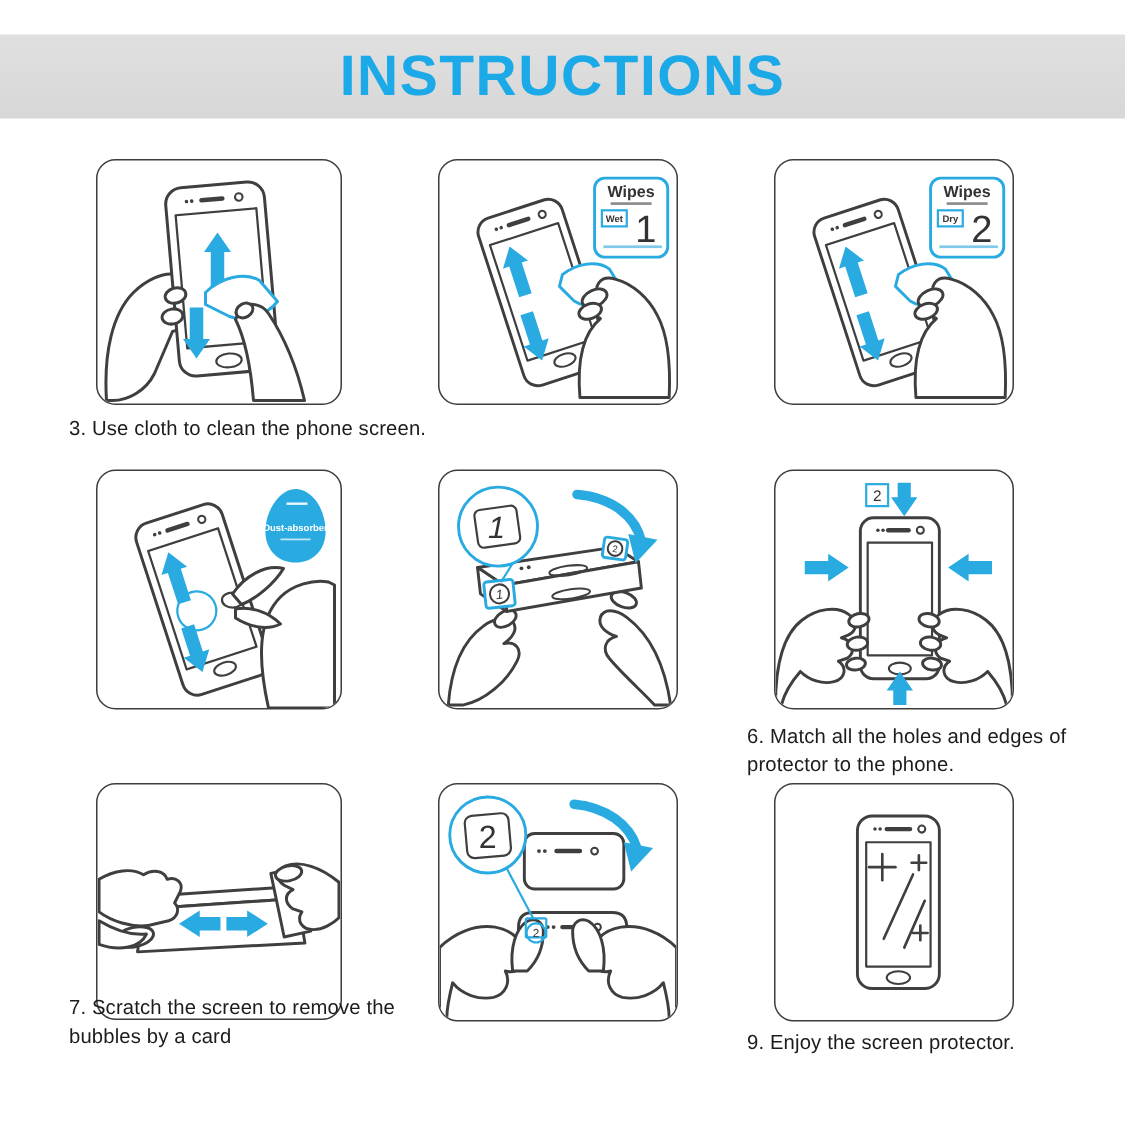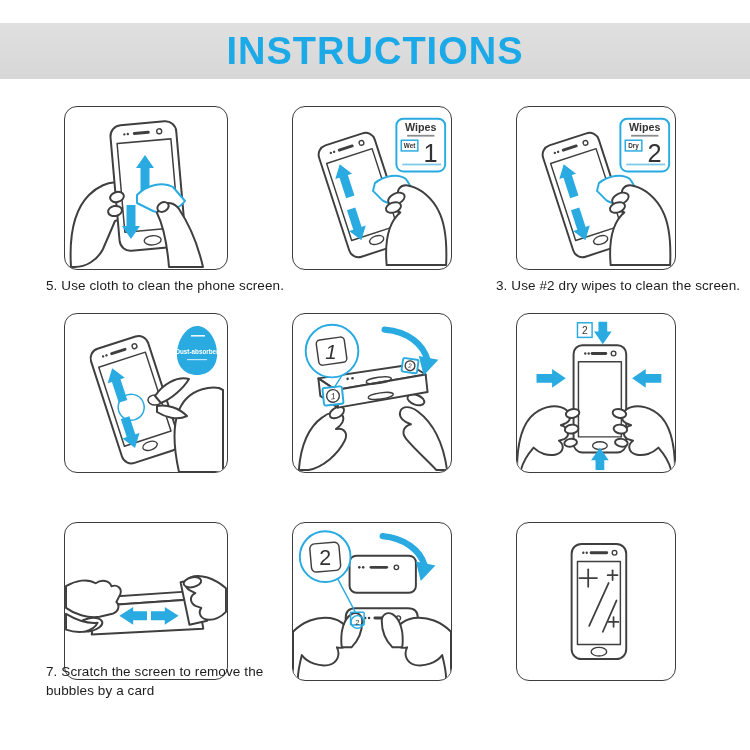--- a/index.html
+++ b/index.html
@@ -56,21 +56,21 @@
         <ellipse class="sf" cx="52" cy="88" rx="7" ry="5" transform="rotate(-15 52 88)"></ellipse>
         <ellipse class="sf" cx="50" cy="102" rx="7" ry="5" transform="rotate(-10 50 102)"></ellipse>
       </g>
       <path class="cys" stroke-width="2.2" d="M72,86 C82,76 98,72 108,78 L120,92 C112,102 98,106 88,102 L72,94 Z"></path>
       <g>
         <path class="sf" d="M96,96 C102,92 110,94 114,100 C122,112 132,132 138,158 L104,158 C102,134 98,116 92,104 Z"></path>
         <ellipse class="sf" cx="98" cy="98" rx="6" ry="4.5" transform="rotate(-30 98 98)"></ellipse>
       </g>
     </svg>
   </div>
-  <div class="caption" style="left:46px;top:276px">5. Use cloth to clean the phone screen.</div>
+  <div class="caption" style="left:46px;top:276px">3. Use cloth to clean the phone screen.</div>
 
   <div class="panel" style="left:292px;top:106px;width:158px;height:162px">
     <svg viewBox="0 0 162 158">
       <g transform="rotate(-18 72 90)">
         <rect class="sf" x="42" y="26" width="60" height="120" rx="10"></rect>
         <rect class="sf1" x="47.5" y="44" width="49" height="83"></rect>
         <circle class="dot" cx="55" cy="35" r="1.2"></circle>
           <circle class="dot" cx="58.5" cy="35" r="1.2"></circle>
         <line class="spk" x1="64" y1="35" x2="78" y2="35"></line>
         <circle class="s14" cx="88" cy="35" r="2.4"></circle>
@@ -119,21 +119,20 @@
         <rect class="cys" x="106" y="8" width="50" height="54" rx="7"></rect>
         <text class="b" x="131" y="21" font-size="11" text-anchor="middle">Wipes</text>
         <rect x="117" y="24.5" width="28" height="1.8" fill="#8a8a8a"></rect>
         <rect class="cyl" stroke-width="1.3" x="111" y="30" width="17" height="11"></rect>
         <text class="b" x="119.5" y="38" font-size="6.5" text-anchor="middle">Dry</text>
         <text x="141" y="52" font-size="26" text-anchor="middle">2</text>
         <rect x="112" y="54" width="40" height="1.8" fill="#7fc9e8"></rect>
       </g>
     </svg>
   </div>
-  <div class="caption" style="left:496px;top:276px">3. Use #2 dry wipes to clean the screen.</div>
 
   <div class="panel" style="left:64px;top:313px;width:162px;height:158px">
     <svg viewBox="0 0 162 158">
       <g transform="rotate(-18 70 92)">
         <rect class="sf" x="42" y="26" width="60" height="120" rx="10"></rect>
         <rect class="sf1" x="47.5" y="44" width="49" height="83"></rect>
         <circle class="dot" cx="55" cy="35" r="1.2"></circle>
           <circle class="dot" cx="58.5" cy="35" r="1.2"></circle>
         <line class="spk" x1="64" y1="35" x2="78" y2="35"></line>
         <circle class="s14" cx="88" cy="35" r="2.4"></circle>
@@ -225,20 +224,22 @@
         <ellipse class="sf" cx="55" cy="130" rx="6.5" ry="4" transform="rotate(-8 55 130)"></ellipse>
       </g>
       <g>
         <path class="sf" d="M162,158 C162,130 157,110 144,100 C134,92 120,90 112,96 C106,100 106,107 112,110 L117,112 C109,114 107,122 113,126 L119,128 C113,132 114,140 122,142 C130,144 139,141 145,135 C152,143 156,150 158,158 Z"></path>
         <ellipse class="sf" cx="105" cy="100" rx="7" ry="4.5" transform="rotate(12 105 100)"></ellipse>
         <ellipse class="sf" cx="106" cy="116" rx="7" ry="4.5" transform="rotate(8 106 116)"></ellipse>
         <ellipse class="sf" cx="107" cy="130" rx="6.5" ry="4" transform="rotate(8 107 130)"></ellipse>
       </g>
     </svg>
   </div>
+  <div class="caption" style="left:498px;top:481px">6. Match all the holes and edges of
+protector to the phone.</div>
 
   <div class="panel" style="left:64px;top:522px;width:162px;height:156px">
     <svg viewBox="0 0 162 158">
       <g>
         <polygon class="sf" points="26,76 129,69 134,77 30,84"></polygon>
         <polygon class="sf" points="30,84 134,77 139,107 26,113"></polygon>
       </g>
       <polygon class="sf" points="116,60 134,56 143,99 125,103"></polygon>
       <polygon class="cyf" points="82,89.5 68,89.5 68,85 54,94 68,103 68,98.5 82,98.5"></polygon>
       <polygon class="cyf" points="86,89.5 100,89.5 100,85 114,94 100,103 100,98.5 86,98.5"></polygon>
@@ -316,14 +317,15 @@
       <g>
         <line class="s16" x1="73" y1="46" x2="73" y2="64"></line>
           <line class="s16" x1="64" y1="55" x2="82" y2="55"></line>
         <line class="s16" x1="98" y1="47" x2="98" y2="57"></line>
           <line class="s16" x1="93" y1="52" x2="103" y2="52"></line>
         <line class="s16" x1="99" y1="95" x2="99" y2="105"></line>
           <line class="s16" x1="94" y1="100" x2="104" y2="100"></line>
       </g>
     </svg>
   </div>
+  <div class="caption" style="left:498px;top:685px">9. Enjoy the screen protector.</div>
 
 </div>
 
 </body></html>

